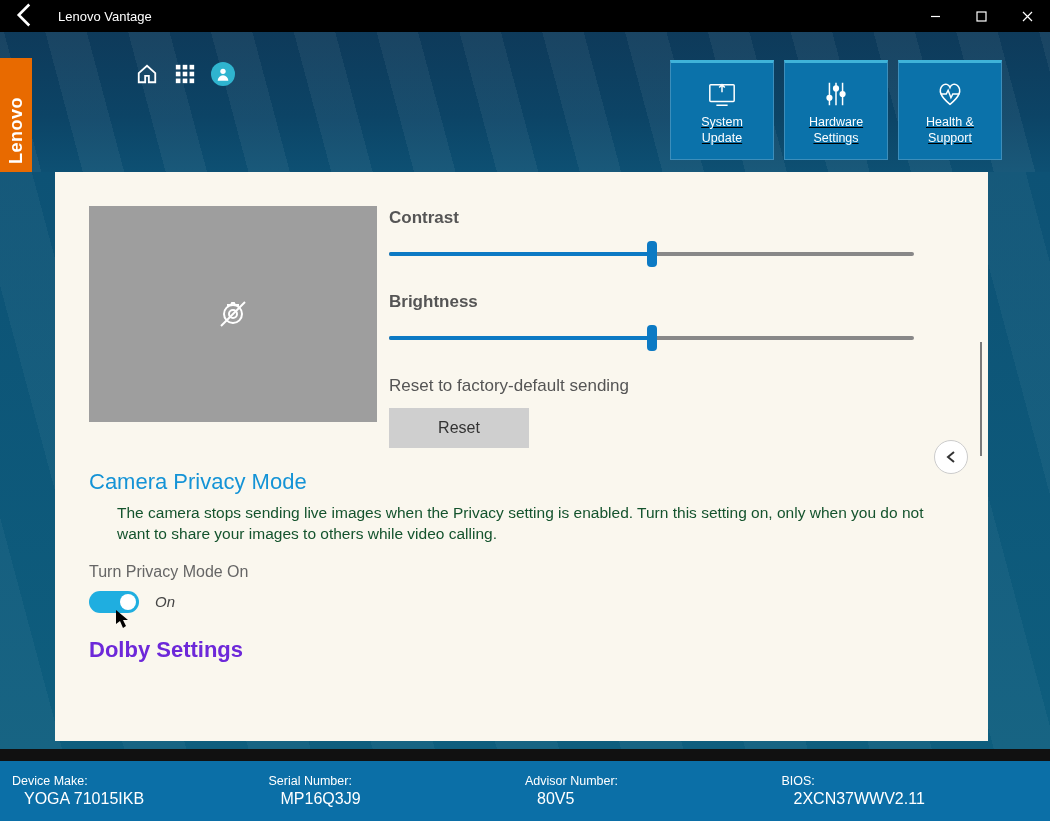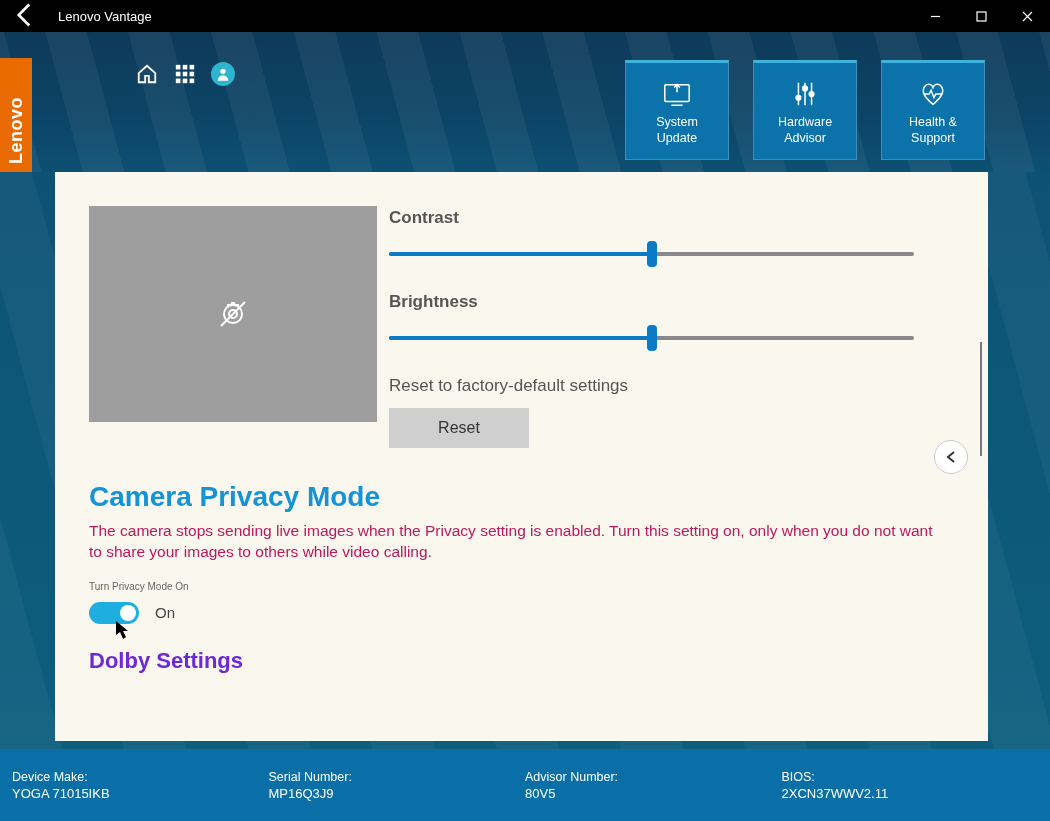--- a/index.html
+++ b/index.html
@@ -28,21 +28,21 @@
   }
   .brand span { transform: rotate(-90deg); font-weight:600; font-size:18px; letter-spacing:0.5px;}
 
   .topicons { display:flex; gap:14px; align-items:center; position:absolute; left:135px; top:30px; }
   .topicons .ic { width:24px; height:24px; display:flex; align-items:center; justify-content:center; color:#fff; }
   .topicons .ic svg { fill:#fff; }
   .topicons .ic.apps svg { fill:#fff; }
   .topicons .ic.user { background:#2fb4cf; border-radius:50%; width:24px; height:24px; }
   .topicons .ic.user svg { fill:#fff; width:16px; height:16px; }
 
-  .navtiles { position:absolute; right:65px; top:28px; display:flex; gap:24px; }
+  .navtiles { position:absolute; right:48px; top:28px; display:flex; gap:10px;text-decoration:underline; }
   .tile { width:104px; height:100px; border:1px solid rgba(255,255,255,0.2); border-top:3px solid #3fb3d9; background:#0b72aa; color:#fff; display:flex; flex-direction:column; align-items:center; justify-content:center; gap:6px; font-size:12.5px; text-align:center; line-height:1.25; padding-top:4px;}
   .tile svg { width:30px; height:30px; stroke:#fff; fill:none; stroke-width:1.6; }
 
   
   .bgstrip {
     position:absolute; left:0; right:0; top:172px; bottom:72px;
     background:
       repeating-linear-gradient(75deg, rgba(255,255,255,0.04) 0 60px, rgba(0,0,0,0) 60px 120px),
       linear-gradient(180deg, #0d5275 0%, #0e5e7e 100%);
   }
@@ -55,42 +55,42 @@
   .camera-preview { width:288px; height:216px; background:#9e9e9e; display:flex; align-items:center; justify-content:center; }
   .camera-preview svg { width:40px; height:40px; stroke:#fff; fill:none; stroke-width:2;}
   .sliders { flex:1; padding-top:2px; padding-right:40px; }
   .slabel { color:#555; font-size:17px; font-weight:600; margin-bottom:24px; }
   .slider { position:relative; height:4px; background:#888; border-radius:2px; margin-bottom:36px; }
   .slider .fill { position:absolute; left:0; top:0; bottom:0; background:#0c7ac4; border-radius:2px; }
   .slider .thumb { position:absolute; top:50%; width:10px; height:26px; background:#0c7ac4; border-radius:4px; transform:translate(-50%,-50%); }
   .resetlabel { color:#555; font-size:17px; margin-top:28px; margin-bottom:12px;}
   .resetbtn { width:140px; height:40px; background:#cfcfcf; border:none; font-size:16px; color:#333; }
 
-  .section-title { color:#1493d6; font-size:28px; font-weight:700; margin-top:33px; }
-  .desc { color:#be185d; font-size:15.5px; line-height:1.35; margin-top:8px; max-width:860px;}
-  .togglelabel { color:#666; font-size:10px; margin-top:18px; }
-  .togglewrap { display:flex; align-items:center; gap:16px; margin-top:10px; position:relative;}
+  .section-title { color:#1493d6; font-size:22px; font-weight:400; margin-top:21px; }
+  .desc { color:#14532d; font-size:15.5px; line-height:1.35; margin-top:8px; max-width:860px;margin-left:28px;}
+  .togglelabel { color:#666; font-size:16px; margin-top:18px; }
+  .togglewrap { display:flex; align-items:center; gap:16px; margin-top:10px; position:relative;font-style:italic;}
   .toggle { width:50px; height:22px; background:#1faee0; border-radius:11px; position:relative; }
   .toggle .knob { width:16px; height:16px; background:#fff; border-radius:50%; position:absolute; right:3px; top:3px; }
   .togglestate { color:#444; font-size:15px; }
   .cursor { position:absolute; left:26px; top:18px; }
   .cursor svg{ width:16px; height:20px; fill:#000;}
 
   .section-title2 { color:#6d28d9; font-size:22px; font-weight:600; margin-top:24px; }
 
   
   .scrolltrack { position:absolute; right:6px; top:170px; width:2px; height:114px; background:#7a7a7a; }
   .sidearrow { position:absolute; right:20px; top:268px; width:34px; height:34px; background:#fff; border:1px solid #ccc; border-radius:50%; display:flex; align-items:center; justify-content:center;}
   .sidearrow svg { width:14px; height:14px; stroke:#333; fill:none; stroke-width:2;}
 
   
-  .footer { position:absolute; left:0; right:0; bottom:0; height:72px; background:#0b6fa7; color:#fff; display:flex; align-items:center; padding:0 12px; font-size:13px; }
+  .footer { position:absolute; left:0; right:0; bottom:0; height:60px; background:#0b6fa7; color:#fff; display:flex; align-items:center; padding:0 12px; font-size:13px; }
   .footer .col { flex:1; }
   .footer .lab { font-size:12.5px; margin-bottom:2px;}
-  .footer .val { font-size:13px; }
+  .footer .val { font-size:16px;margin-left:12px; }
 </style>
 </head>
 <body>
 
 <div class="titlebar">
   <div class="back">
     <svg viewBox="0 0 16 16">
         <path d="M11 2 L5 8 L11 14" stroke="#fff" stroke-width="1.5" fill="none"></path>
       </svg>
   </div>
@@ -156,21 +156,21 @@
 Update</div>
     </div>
     <div class="tile">
       <svg viewBox="0 0 32 32">
           <path d="M9 4 V28 M16 4 V28 M23 4 V28"></path>
           <circle cx="9" cy="20" r="2.5" fill="#fff"></circle>
           <circle cx="16" cy="10" r="2.5" fill="#fff"></circle>
           <circle cx="23" cy="16" r="2.5" fill="#fff"></circle>
         </svg>
       <div style="white-space:pre-line">Hardware
-Advisor</div>
+Settings</div>
     </div>
     <div class="tile">
       <svg viewBox="0 0 32 32">
           <path d="M16 27 C6 19 3 12 8 7 c3-3 7-1 8 2 c1-3 5-5 8-2 c5 5 2 12 -8 20Z"></path>
           <path d="M6 16 h6 l2-4 3 8 2-4 h7"></path>
         </svg>
       <div style="white-space:pre-line">Health &amp;
 Support</div>
     </div>
   </div>
@@ -193,21 +193,21 @@
         <div class="slabel">Contrast</div>
         <div class="slider">
           <div class="fill" style="width:50%"></div>
             <div class="thumb" style="left:50%"></div>
         </div>
         <div class="slabel">Brightness</div>
         <div class="slider">
           <div class="fill" style="width:50%"></div>
             <div class="thumb" style="left:50%"></div>
         </div>
-        <div class="resetlabel">Reset to factory-default settings</div>
+        <div class="resetlabel">Reset to factory-default sending</div>
         <button class="resetbtn">Reset</button>
       </div>
     </div>
 
     <div class="section-title">Camera Privacy Mode</div>
     <div class="desc">The camera stops sending live images when the Privacy setting is enabled. Turn this setting on, only when you do not want to share your images to others while video calling.</div>
     <div class="togglelabel">Turn Privacy Mode On</div>
     <div class="togglewrap">
       <div class="toggle">
           <div class="knob"></div>

